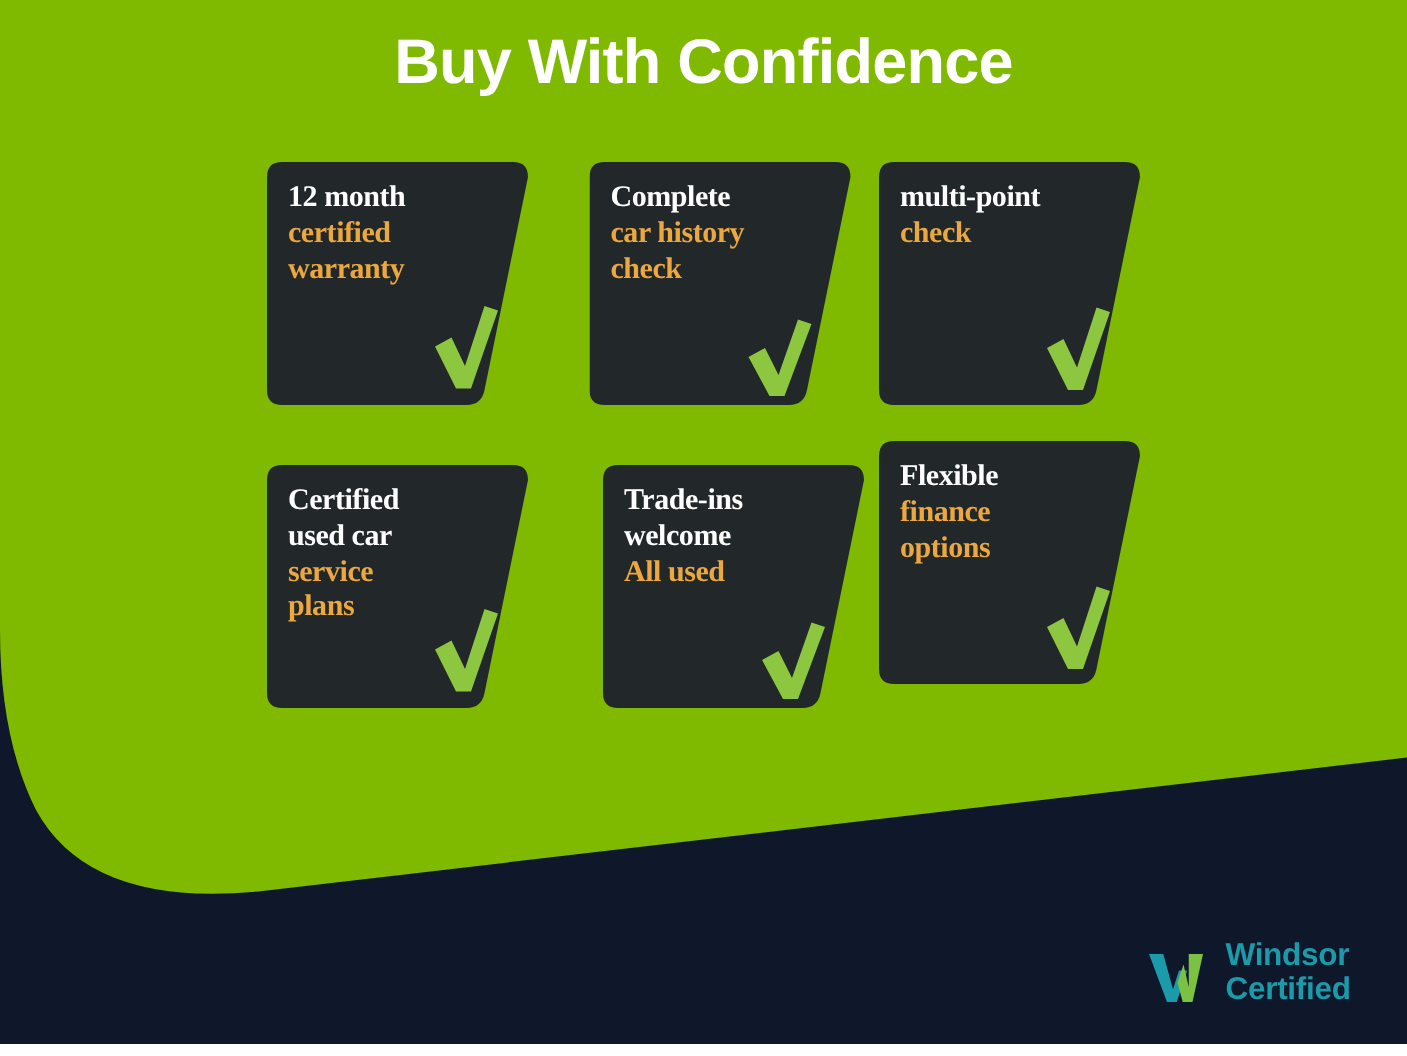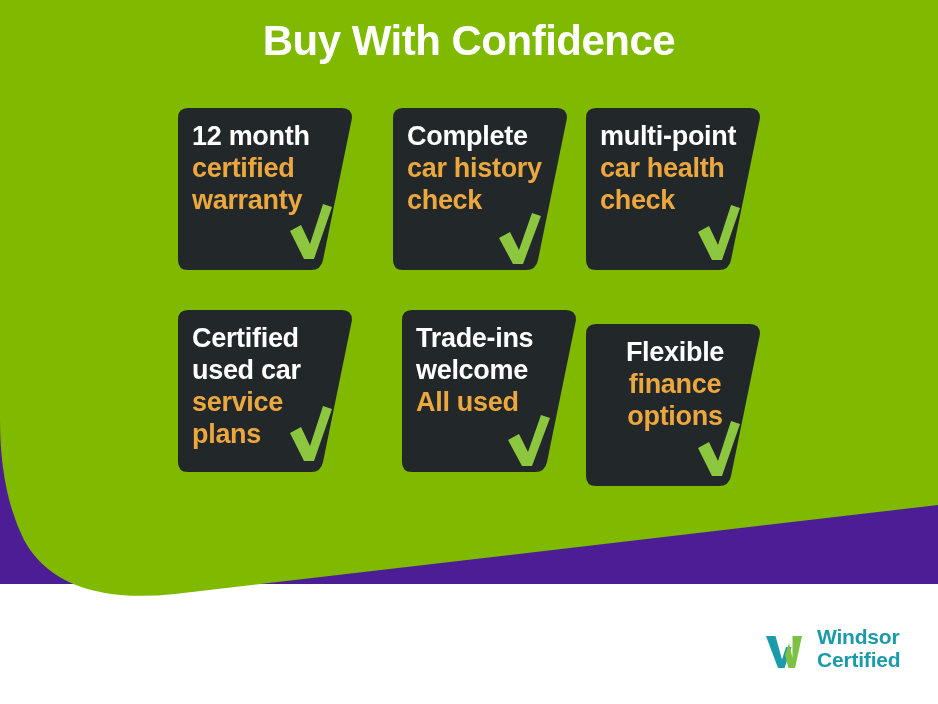--- a/index.html
+++ b/index.html
@@ -12,22 +12,22 @@
     background: #ffffff;
     font-family: "Liberation Sans", sans-serif;
     overflow: hidden;
     position: relative;
   }
 
   #stage {
     position: absolute;
     inset: 0;
     width: 938px;
-    height: 584px;
-    background: #4c1d95;
+    height: 696px;
+    background: #0f172a;
   }
 
   
   #green-backdrop {
     position: absolute;
     left: 0;
     top: 0;
     width: 938px;
     height: 704px;
     pointer-events: none;
@@ -69,25 +69,26 @@
     inset: 0;
     width: 178px;
     height: 162px;
   }
 
   .card-text {
     position: absolute;
     left: 14px;
     top: 12px;
     width: 150px;
-    font-size: 27px;
+    font-size: 20px;
     font-weight: bold;
     line-height: 1.19;
     letter-spacing: -0.3px;
     z-index: 2;
+    font-family: Liberation Serif, serif;
   }
 
   .card-line.primary {
     color: #ffffff;
   }
   .card-line.accent {
     color: #eca83f;
   }
 
   .check {
@@ -96,21 +97,21 @@
     pointer-events: none;
   }
 
   
   #card-1 { left: 178px; top: 108px; }
   #card-2 { left: 383px; top: 108px; margin-left: 10px; }
   #card-3 { left: 586px; top: 108px; }
   
   #card-4 { left: 178px; top: 310px; }
   #card-5 { left: 402px; top: 310px; }
-  #card-6 { left: 586px; top: 324px; text-align: center; }
+  #card-6 { left: 586px; top: 294px; }
 
   
   #check-1 { left: 110px; top: 95px; }
   #check-2 { left: 104px; top: 104px; }
   #check-3 { left: 110px; top: 96px; }
   #check-4 { left: 110px; top: 95px; }
   #check-5 { left: 104px; top: 104px; }
   #check-6 { left: 110px; top: 96px; }
 
   
@@ -182,21 +183,20 @@
 
     <div class="card" id="card-3">
       <svg class="card-shape" viewBox="0 0 178 162" width="178" height="162">
         <path d="M 10 0 L 164 0 Q 174 0 174 10 L 145 152 Q 143 162 133 162 L 10 162 Q 0 162 0 152 L 0 10 Q 0 0 10 0 Z" fill="#22282a"></path>
       </svg>
       <svg class="check" id="check-3" width="46" height="58" viewBox="0 0 46 58">
         <path d="M 2 28 L 13 22 L 22 41 L 35 1 L 44 4 L 26 56 L 16 56 Z" fill="#8dc63f"></path>
       </svg>
       <div class="card-text">
         <div class="card-line primary">multi-point</div>
-        <div class="card-line accent">car health</div>
         <div class="card-line accent">check</div>
       </div>
     </div>
 
     <div class="card" id="card-4">
       <svg class="card-shape" viewBox="0 0 178 162" width="178" height="162">
         <path d="M 10 0 L 164 0 Q 174 0 174 10 L 145 152 Q 143 162 133 162 L 10 162 Q 0 162 0 152 L 0 10 Q 0 0 10 0 Z" fill="#22282a"></path>
       </svg>
       <svg class="check" id="check-4" width="46" height="58" viewBox="0 0 46 58">
         <path d="M 2 28 L 13 22 L 22 41 L 35 1 L 44 4 L 26 56 L 16 56 Z" fill="#8dc63f"></path>

